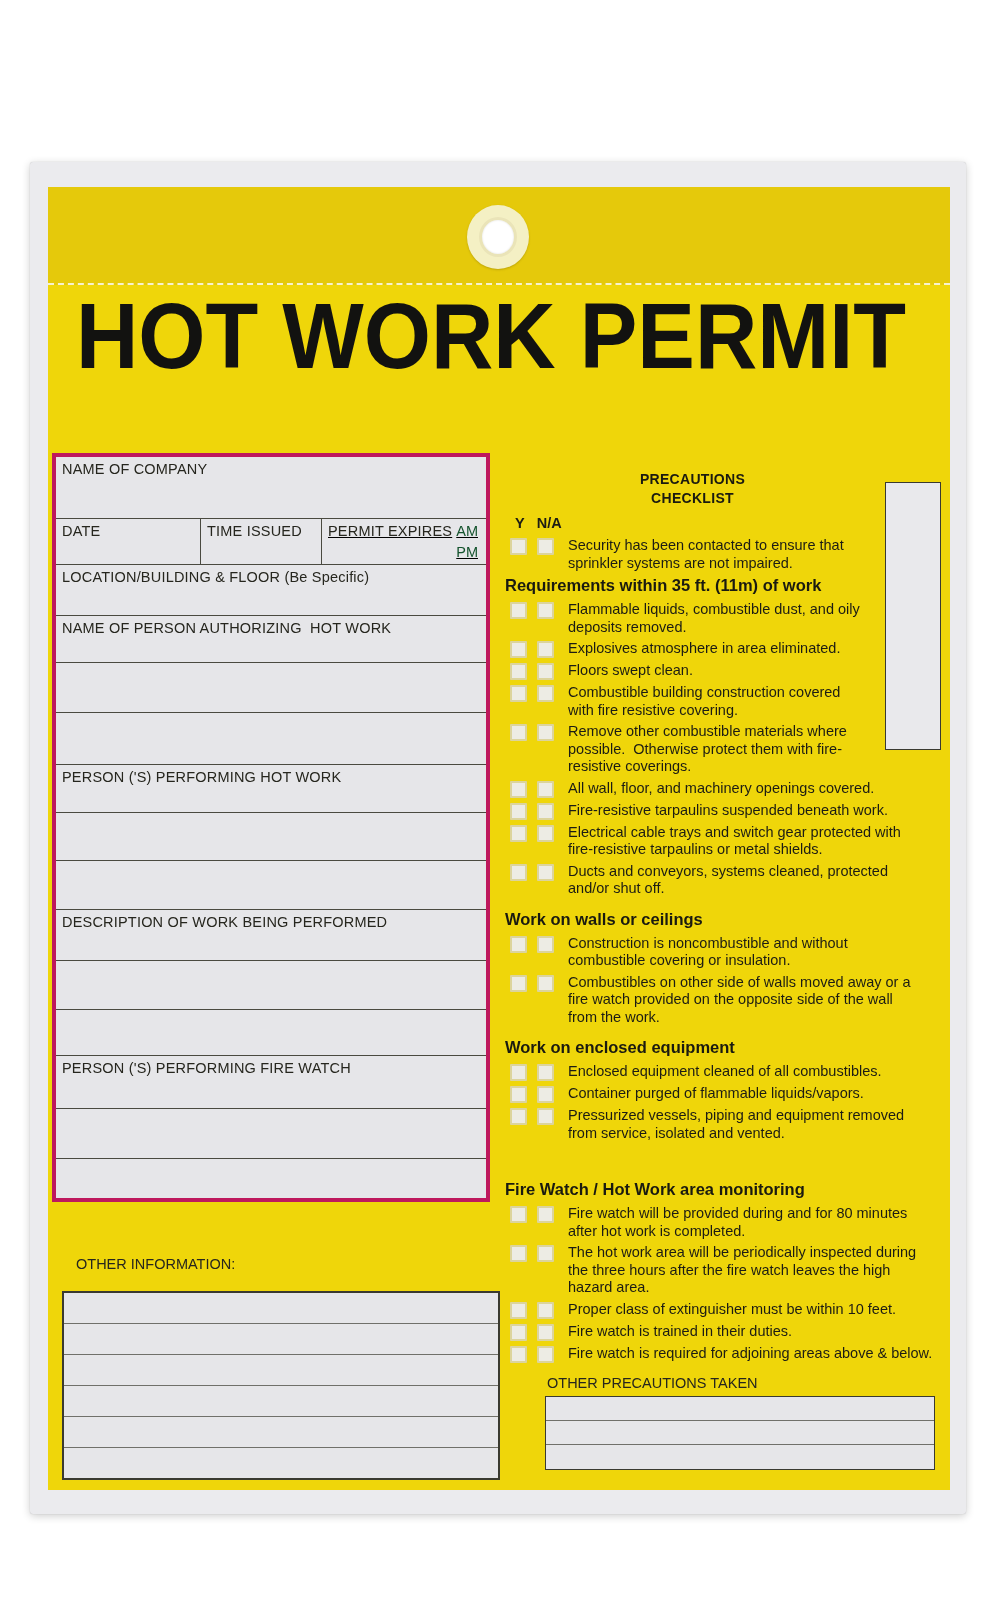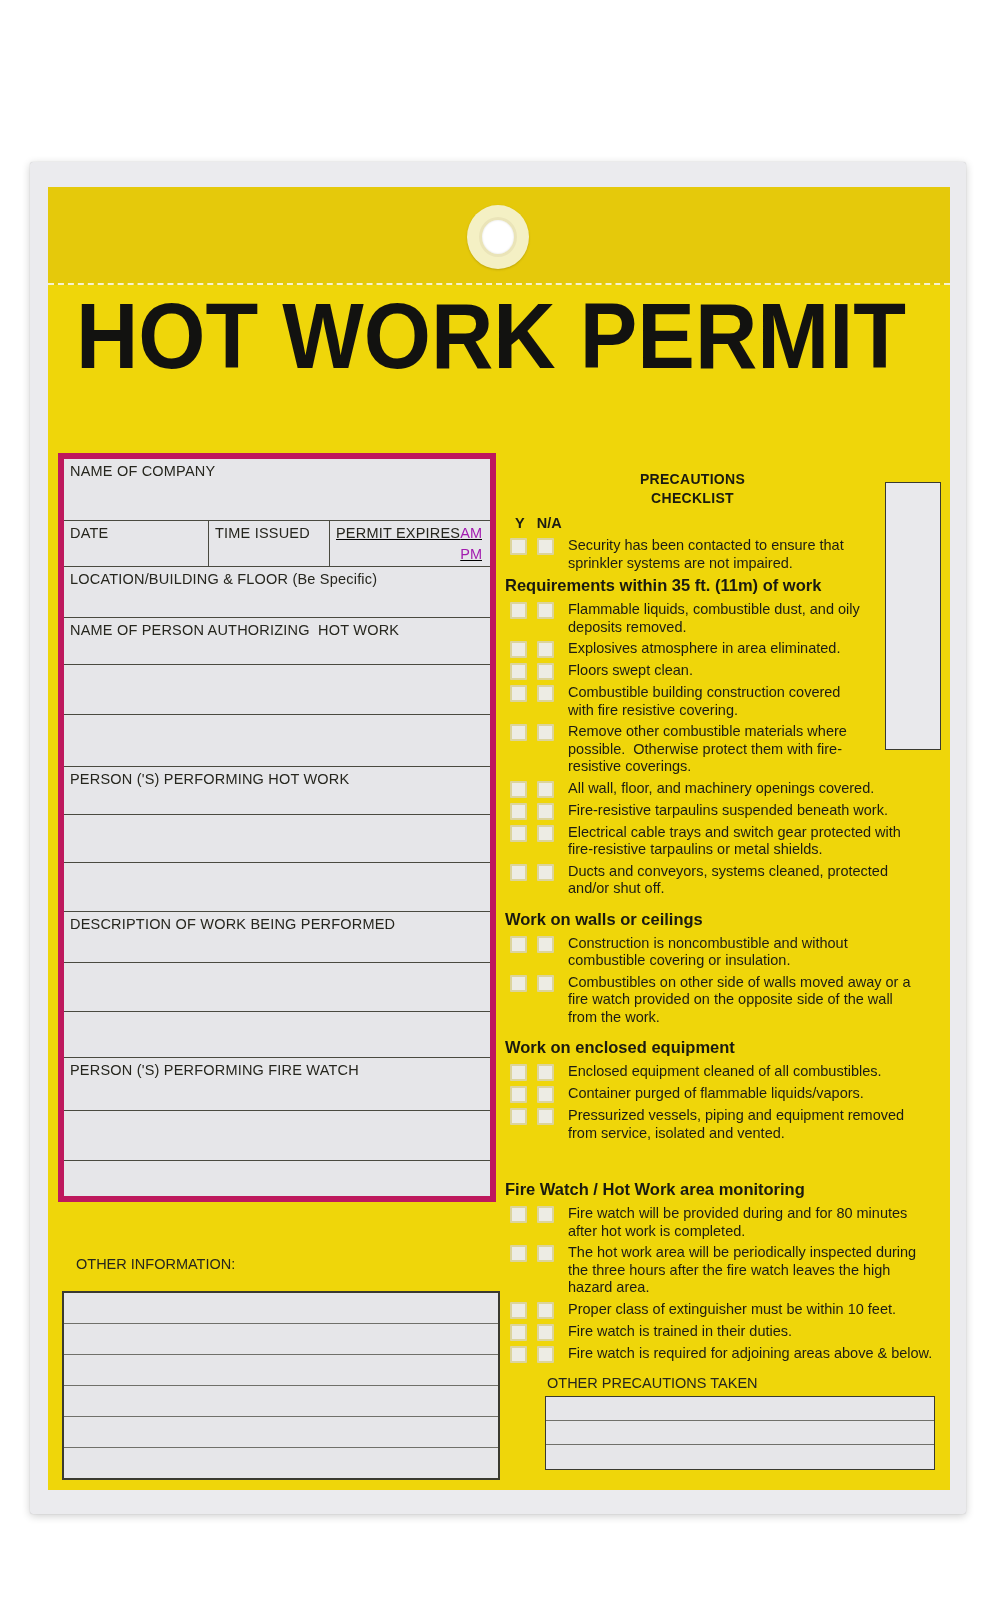--- a/index.html
+++ b/index.html
@@ -29,37 +29,37 @@
   }
   .grommet .hole{
     position:absolute;left:12px;top:12px;width:38px;height:40px;border-radius:50%;
     background:#ffffff;border:3px solid #eae4b8;box-sizing:border-box;
     box-shadow:inset 0 0 2px rgba(0,0,0,.15);
   }
   
   .title-wrap{position:absolute;left:26px;top:99px;width:834px;height:100px;}
   
   .formbox{
-    position:absolute;left:10px;top:266px;width:438px;height:749px;
-    background:#e6e6e9;border:6px solid #be185d;box-sizing:border-box;
+    position:absolute;left:4px;top:266px;width:438px;height:749px;
+    background:#e6e6e9;border:4px solid #be185d;box-sizing:border-box;
   }
   .frow{position:relative;box-sizing:border-box;}
   .frow + .frow{border-top:1.5px solid #4a4a40;}
   .rlabel{
     display:block;padding:4px 0 0 6px;font-size:14.5px;color:#26261e;
     letter-spacing:.2px;white-space:pre;
   }
   .dtp{display:flex;}
   .dtp .cell{box-sizing:border-box;height:100%;}
   .dtp .c1{width:145px;border-right:1.5px solid #4a4a40;}
   .dtp .c2{width:121px;border-right:1.5px solid #4a4a40;}
   .dtp .c3{flex:1;display:flex;justify-content:space-between;text-decoration:underline;}
   .ampm{
     display:flex;flex-direction:column;justify-content:space-between;
-    padding:4px 8px 4px 0;font-size:14.5px;color:#a21caf;text-align:right;height:100%;
+    padding:4px 8px 4px 0;font-size:14.5px;color:#14532d;text-align:right;height:100%;
     box-sizing:border-box;
   }
   .oi-label{position:absolute;left:28px;top:1069px;font-size:14.5px;color:#26261e;white-space:pre;}
   .oibox{
     position:absolute;left:14px;top:1104px;width:438px;height:189px;
     background:#e6e6e9;border:2px solid #3a3a30;box-sizing:border-box;
     display:flex;flex-direction:column;
   }
   .oirow{flex:1;}
   .oirow + .oirow{border-top:1.5px solid #70706a;}

